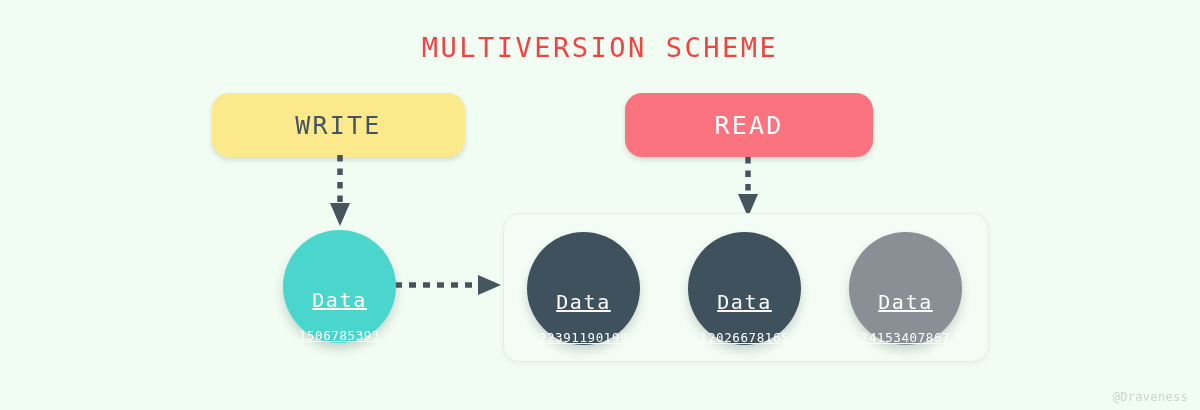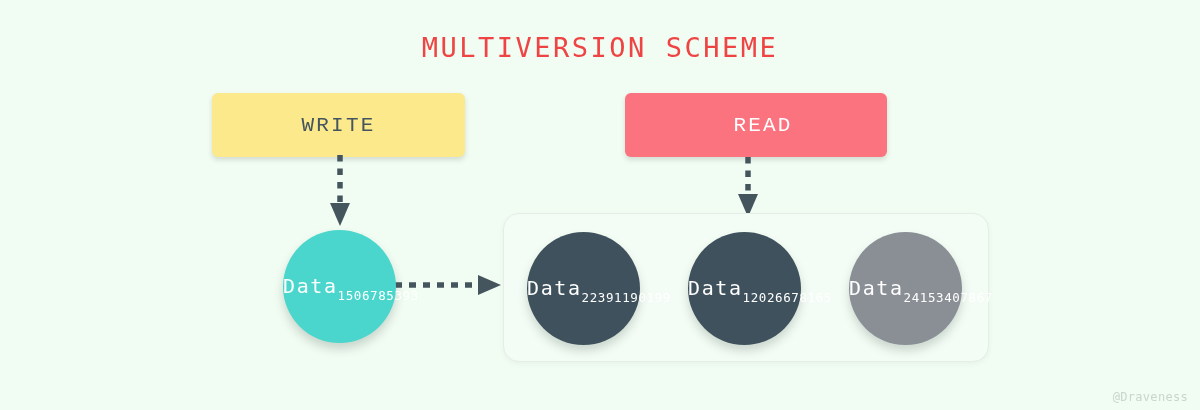--- a/index.html
+++ b/index.html
@@ -30,68 +30,67 @@
     letter-spacing: 2.5px;
     color: #ef4444;
     font-weight: 400;
     font-family: "DejaVu Sans Mono", "Liberation Mono", monospace;
   }
 
   
   .opbox {
     position: absolute;
     height: 64px;
-    border-radius: 6px;
+    border-radius: 17px;
     display: flex;
     align-items: center;
     justify-content: center;
-    font-size: 21px;
+    font-size: 25px;
     letter-spacing: 2.2px;
     box-shadow: 0 3px 5px rgba(70,90,80,0.18);
-    font-family: Liberation Mono, monospace;
   }
   .opbox.write {
     left: 212px;
     top: 93px;
     width: 253px;
     background: #fbe98c;
     color: #44555d;
   }
   .opbox.read {
     left: 625px;
     top: 93px;
     width: 248px;
     background: #fa737f;
     color: #ffffff;
-    padding-left: 14px;
   }
 
   
   .versions-box {
     position: absolute;
     left: 503px;
     top: 213px;
     width: 484px;
     height: 147px;
     background: #f4fdf5;
     border: 1.5px solid #e4eee5;
     border-radius: 16px;
     box-shadow: 0 2px 5px rgba(80,100,90,0.06);
   }
 
   
   .circle {
     position: absolute;
     border-radius: 50%;
     display: flex;
-    flex-direction: row;
+    flex-direction: column;
     align-items: center;
-    justify-content: flex-start;
+    justify-content: flex-end;
     color: #ffffff;
     box-shadow: 0 6px 10px rgba(60,80,75,0.22);
+    text-decoration: underline;
   }
   .circle .c-title {
     font-size: 20px;
     letter-spacing: 1.6px;
     line-height: 1.05;
   }
   .circle .c-id {
     font-size: 12.5px;
     letter-spacing: 0.6px;
     margin-top: 17px;

